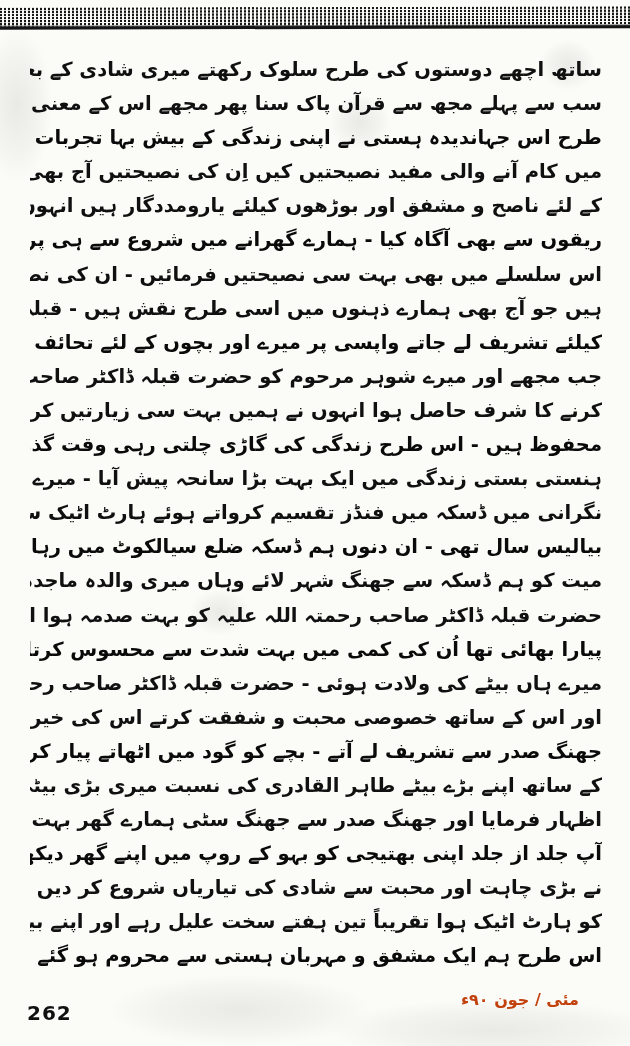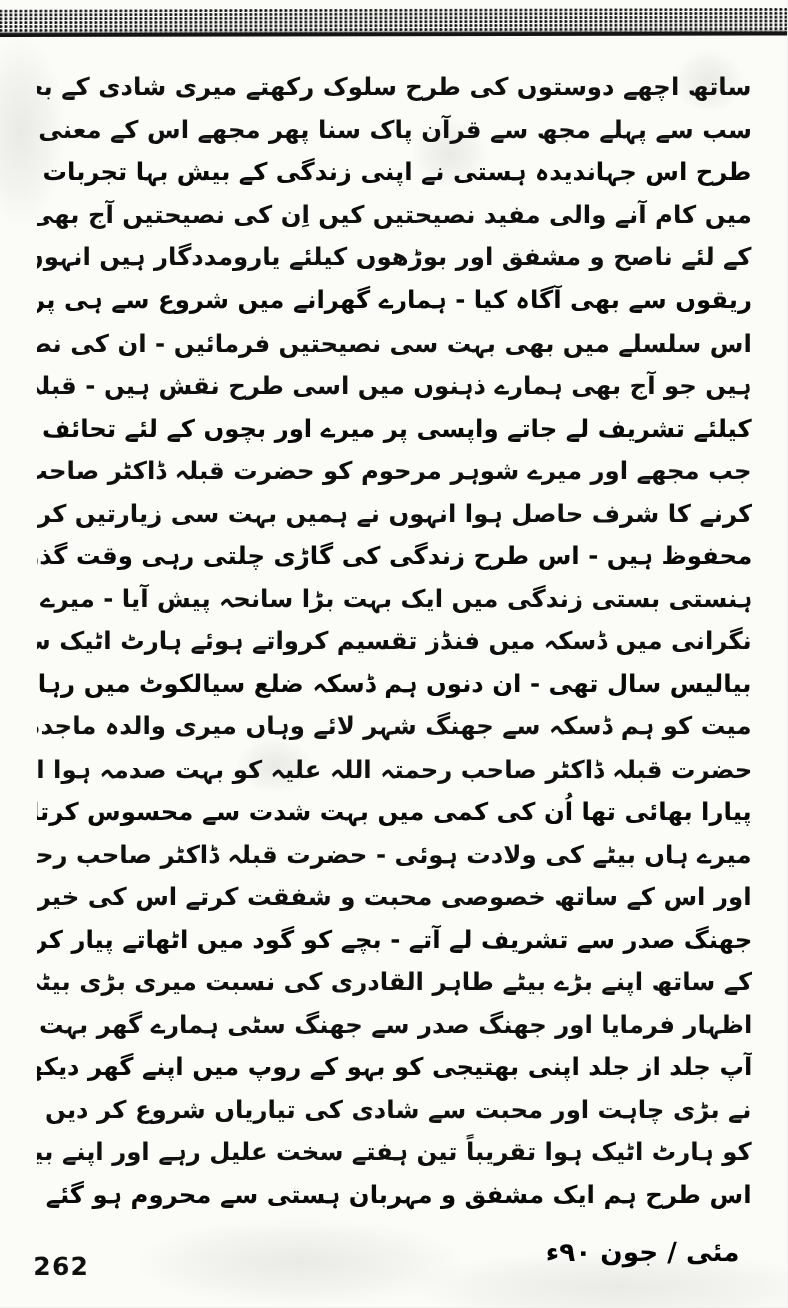--- a/index.html
+++ b/index.html
@@ -73,24 +73,24 @@
     text-align-last: justify;     
     overflow: hidden;
   }
   
   .text-line:nth-child(3n)   { filter: contrast(1.05); }
 
   
   #footer-issue {
     position: absolute;
     top: 990px;
-    right: 38px;
-    font-size: 21px;
+    right: 51px;
+    font-size: 16px;
     font-weight: 700;
-    color: #000000;
+    color: #c2410c;
   }
   #footer-page-number {
     position: absolute;
     top: 1001px;
     left: 27px;
     font-size: 20px;
     font-weight: 700;
     letter-spacing: 1px;
     color: #101010;
     direction: ltr;

